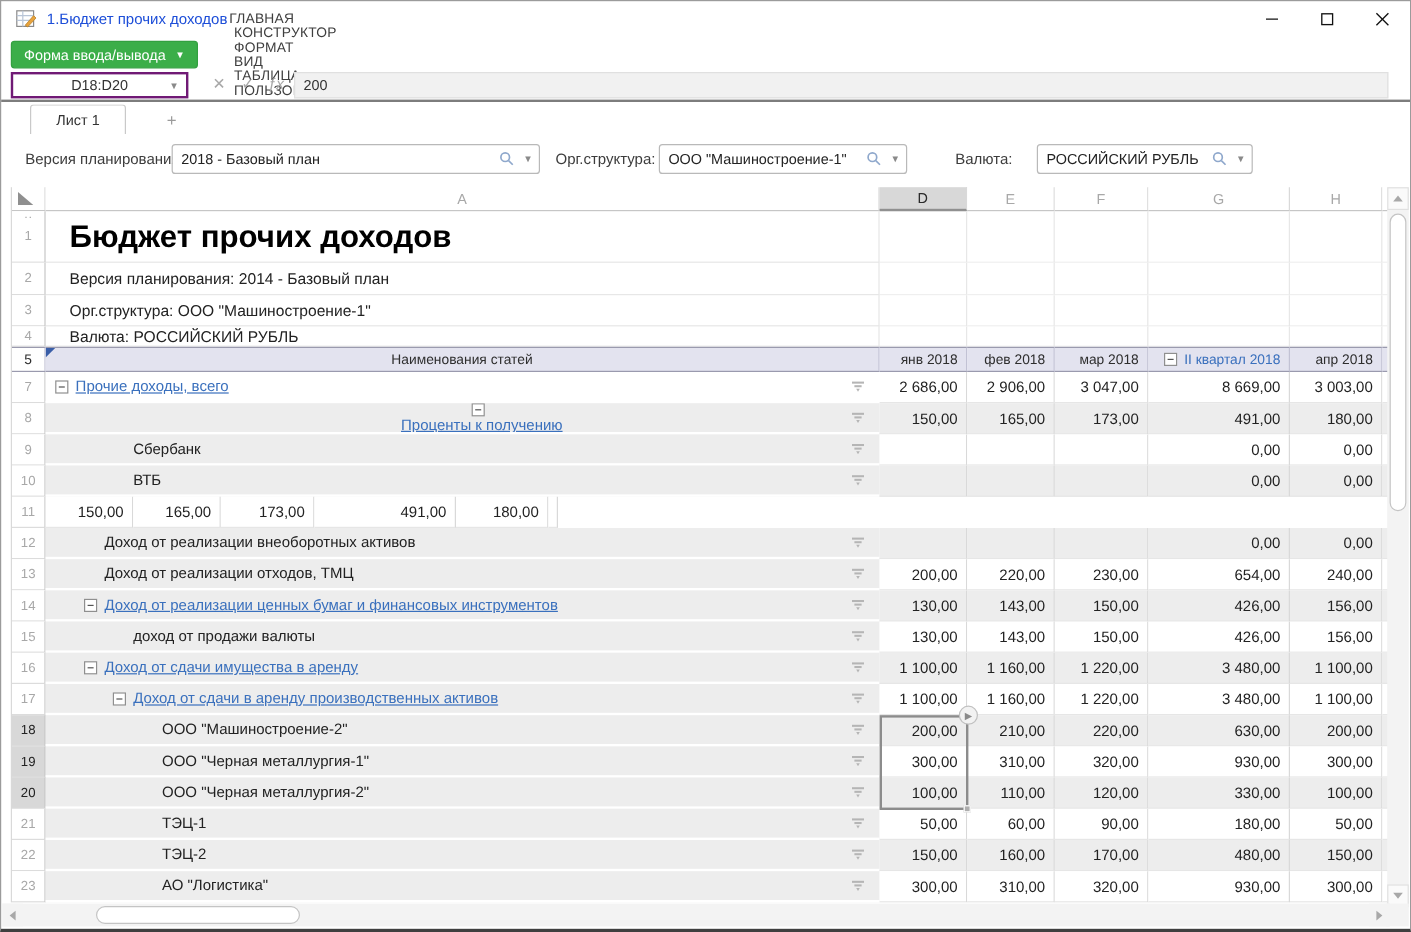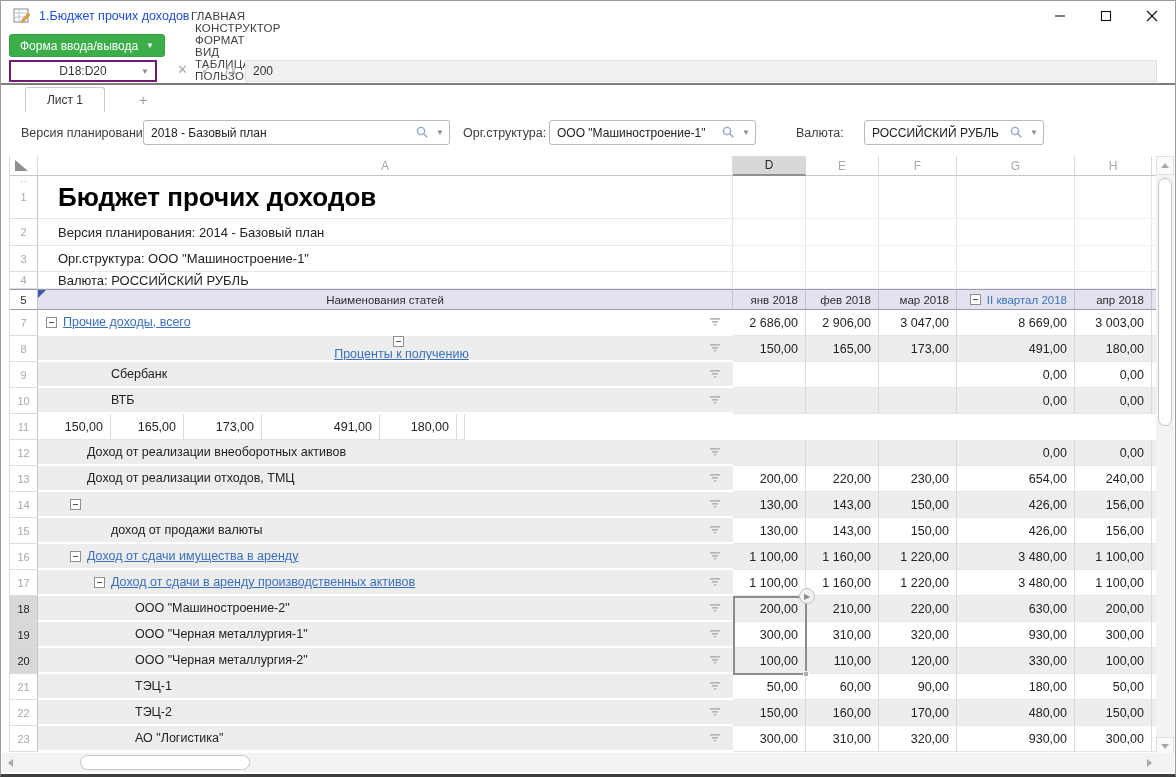--- a/index.html
+++ b/index.html
@@ -481,20 +481,21 @@
         </div>
         <div class="c vcell" style="width: 77px; height: 26px; background: rgb(255, 255, 255);">
           <span>240,00</span>
         </div>
         <div class="c vcell" style="width: 7px; height: 26px; background: rgb(255, 255, 255);"></div>
       </div>
       <div class="grow datarow">
         <div class="c rowhdr" style="width: 28px; height: 26px;">14</div>
         <div class="c acell" style="width: 695px; height: 26px; background: rgb(237, 237, 237); padding-left: 32px;">
           <span class="cbox"></span>
+          <span class="glabel">Доход от реализации ценных бумаг и финансовых инструментов</span>
           <svg width="12" height="10" class="funnel">
             <rect x="1" y="1" width="10" height="1.7" fill="#b5b5b5"></rect>
             <rect x="3" y="4" width="6" height="1.7" fill="#b5b5b5"></rect>
             <path d="M4.5 7 L7.5 7 L6 9.5 Z" fill="#b5b5b5"></path>
           </svg>
         </div>
         <div class="c vcell" style="width: 73px; height: 26px; background: rgb(237, 237, 237);">
           <span>130,00</span>
         </div>
         <div class="c vcell" style="width: 73px; height: 26px; background: rgb(237, 237, 237);">

